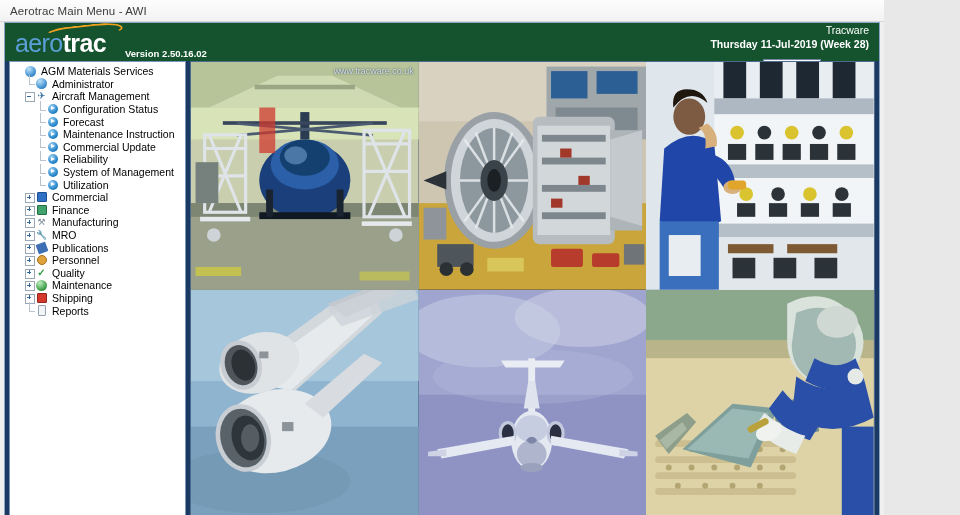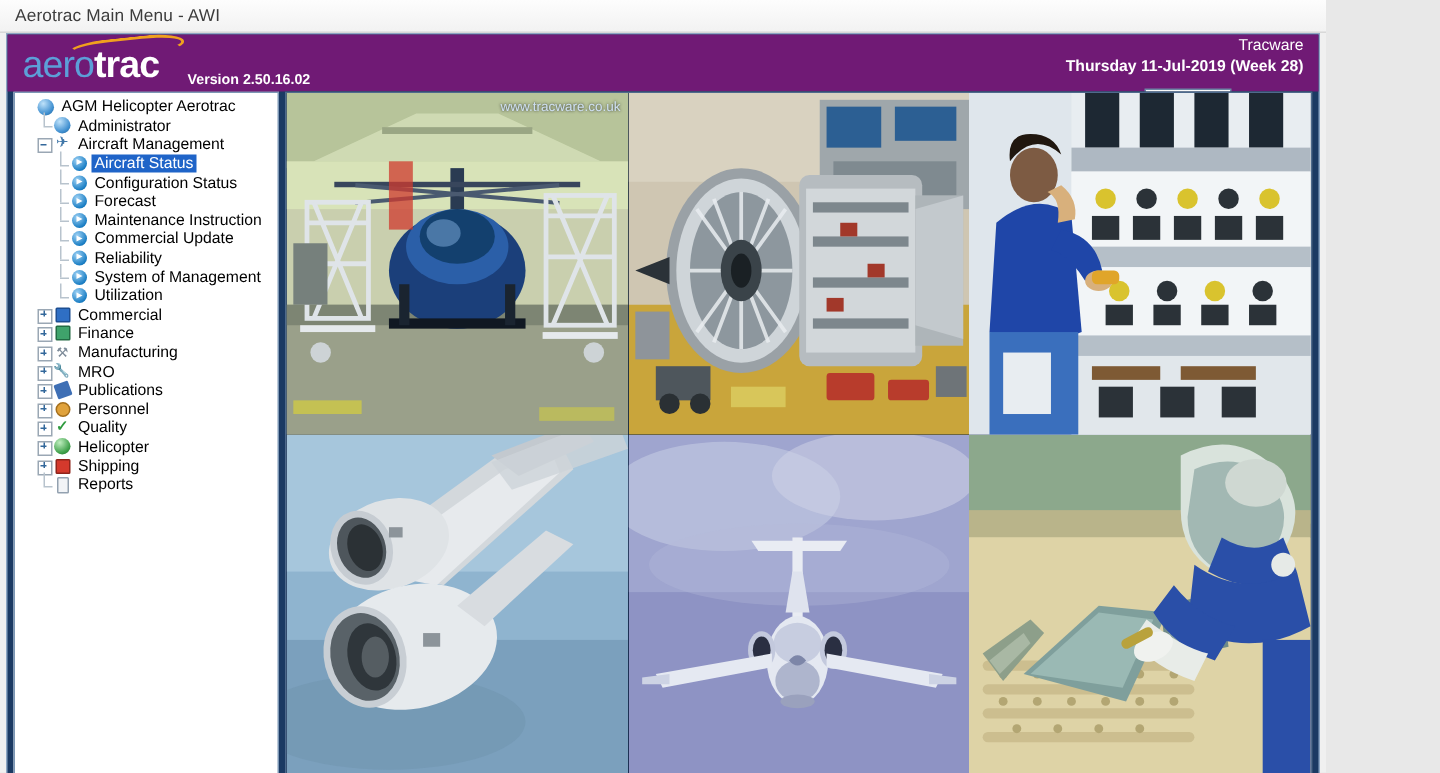--- a/index.html
+++ b/index.html
@@ -34,21 +34,21 @@
     margin: 0 4px 4px 4px;
     background: #1b3a63;
     border: 1px solid #8ca6c4;
     display: flex; flex-direction: column;
     position: relative;
   }
 
   
   #header {
     height: 38px; min-height: 38px;
-    background: #701a75;
+    background: #14532d;
     display: flex; align-items: center;
     position: relative;
   }
   #brand { position: relative; padding-left: 8px; width: 205px; }
   #logo-wrap { position: relative; height: 34px; width: 150px; }
   .logo-swoosh {
     position: absolute; left: 32px; top: 0px;
     width: 78px; height: 13px;
     border: 2.5px solid #f0a11e;
     border-radius: 50%/70%;
@@ -234,90 +234,83 @@
 
     <div id="content">
 
       <div id="sidebar">
         <div id="tree-panel">
             <div class="tree-row indent-0">
               <span class="twisty"></span>
               <span class="ico">
                 <span class="globe-ico"></span>
               </span>
-              <span class="lbl">AGM Helicopter Aerotrac</span>
+              <span class="lbl">AGM Materials Services</span>
             </div>
             <div class="tree-row indent-1">
               <span class="twisty elbow"></span>
               <span class="ico">
                 <span class="globe-ico"></span>
               </span>
               <span class="lbl">Administrator</span>
             </div>
             <div class="tree-row indent-1">
               <span class="twisty box"></span>
               <span class="ico">
                 <span class="plane-ico">✈</span>
               </span>
               <span class="lbl">Aircraft Management</span>
             </div>
-            <div class="tree-row indent-2 selected">
+            <div class="tree-row indent-2">
               <span class="twisty elbow"></span>
               <span class="ico">
                 <span class="dot-ico"></span>
               </span>
-              <span class="lbl">Aircraft Status</span>
+              <span class="lbl">Configuration Status</span>
             </div>
             <div class="tree-row indent-2">
               <span class="twisty elbow"></span>
               <span class="ico">
                 <span class="dot-ico"></span>
               </span>
-              <span class="lbl">Configuration Status</span>
+              <span class="lbl">Forecast</span>
             </div>
             <div class="tree-row indent-2">
               <span class="twisty elbow"></span>
               <span class="ico">
                 <span class="dot-ico"></span>
               </span>
-              <span class="lbl">Forecast</span>
+              <span class="lbl">Maintenance Instruction</span>
             </div>
             <div class="tree-row indent-2">
               <span class="twisty elbow"></span>
               <span class="ico">
                 <span class="dot-ico"></span>
               </span>
-              <span class="lbl">Maintenance Instruction</span>
+              <span class="lbl">Commercial Update</span>
             </div>
             <div class="tree-row indent-2">
               <span class="twisty elbow"></span>
               <span class="ico">
                 <span class="dot-ico"></span>
               </span>
-              <span class="lbl">Commercial Update</span>
+              <span class="lbl">Reliability</span>
             </div>
             <div class="tree-row indent-2">
               <span class="twisty elbow"></span>
               <span class="ico">
                 <span class="dot-ico"></span>
               </span>
-              <span class="lbl">Reliability</span>
+              <span class="lbl">System of Management</span>
             </div>
             <div class="tree-row indent-2">
               <span class="twisty elbow"></span>
               <span class="ico">
                 <span class="dot-ico"></span>
               </span>
-              <span class="lbl">System of Management</span>
-            </div>
-            <div class="tree-row indent-2">
-              <span class="twisty elbow"></span>
-              <span class="ico">
-                <span class="dot-ico"></span>
-              </span>
               <span class="lbl">Utilization</span>
             </div>
             <div class="tree-row indent-1">
               <span class="twisty box plus">
                 <span class="vbar"></span>
               </span>
               <span class="ico">
                 <span class="sq" style="background:#2f6fc4;border:1px solid #1d4e92;"></span>
               </span>
               <span class="lbl">Commercial</span>
@@ -376,21 +369,21 @@
               </span>
               <span class="lbl">Quality</span>
             </div>
             <div class="tree-row indent-1">
               <span class="twisty box plus">
                 <span class="vbar"></span>
               </span>
               <span class="ico">
                 <span class="globe-ico" style="background:radial-gradient(circle at 35% 28%,#bfeebf,#3fa04a 65%,#1f6b28);"></span>
               </span>
-              <span class="lbl">Helicopter</span>
+              <span class="lbl">Maintenance</span>
             </div>
             <div class="tree-row indent-1">
               <span class="twisty box plus">
                 <span class="vbar"></span>
               </span>
               <span class="ico">
                 <span class="sq" style="background:#d4392c;border:1px solid #8f241b;"></span>
               </span>
               <span class="lbl">Shipping</span>
             </div>

